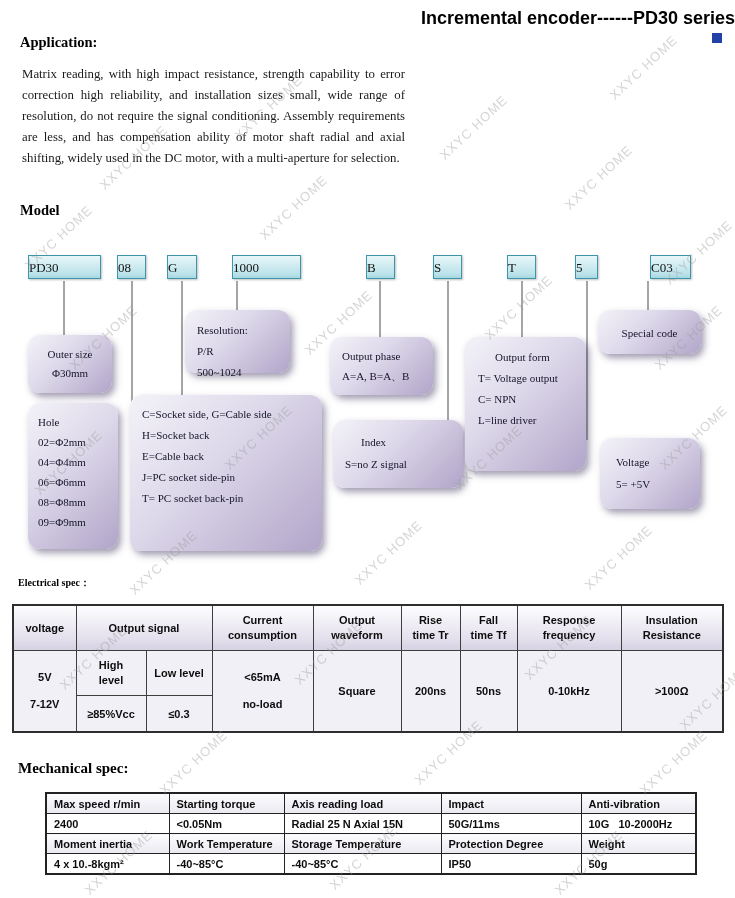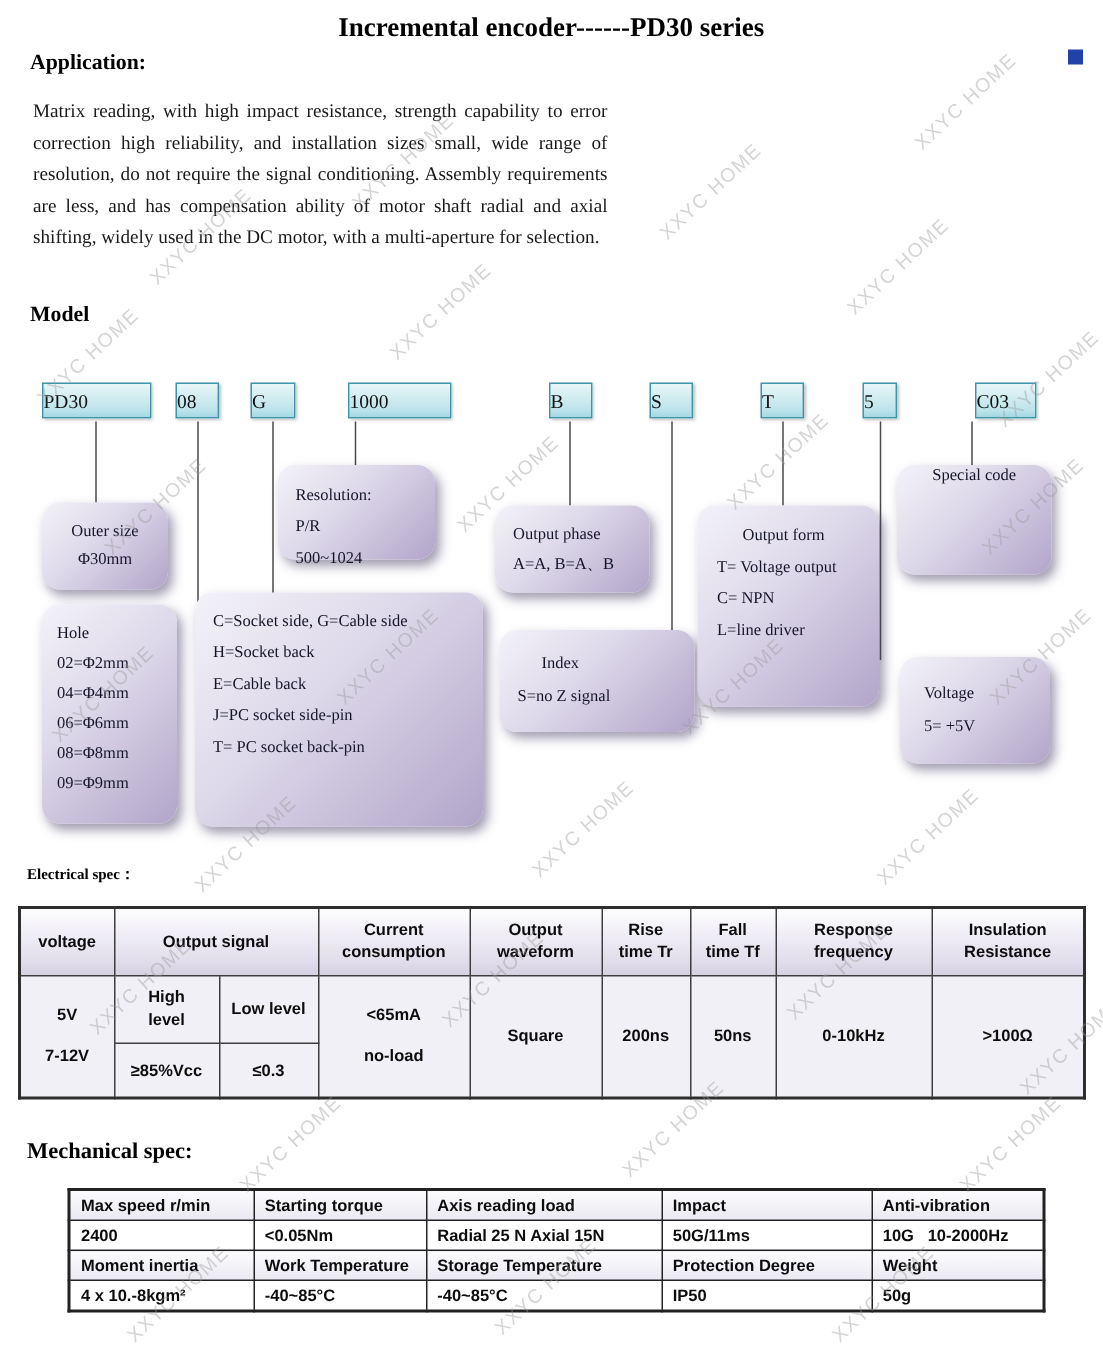--- a/index.html
+++ b/index.html
@@ -4,22 +4,22 @@
 <style>
   html,body{margin:0;padding:0;}
   body{width:735px;height:898px;background:#fff;}
   .page{position:relative;width:735px;height:898px;overflow:hidden;background:#fff;
         font-family:"Liberation Serif",serif;color:#111;}
   
   .wm-layer{position:absolute;inset:0;z-index:9;pointer-events:none;}
   .wm{position:absolute;font-family:"Liberation Sans",sans-serif;font-size:13px;letter-spacing:1px;
       color:#9a9a9a;opacity:.42;transform:rotate(-43deg);white-space:nowrap;}
   
-  .title{position:absolute;top:8px;left:0;width:100%;text-align:center;
-         font-family:Liberation Serif, serif;font-weight:bold;font-size:18px;color:#000;}
+  .title{position:absolute;top:8px;left:0;width:100%;text-align:right;
+         font-family:Liberation Sans, sans-serif;font-weight:bold;font-size:18px;color:#000;}
   .h-serif{position:absolute;font-weight:bold;font-family:"Liberation Serif",serif;color:#000;}
   #app-heading{top:34px;left:20px;font-size:14.5px;}
   #model-heading{top:202px;left:20px;font-size:14.5px;}
   #elec-heading{top:576px;left:18px;font-size:10px;}
   #mech-heading{top:760px;left:18px;font-size:15px;}
   #app-body{position:absolute;top:64px;left:22px;width:383px;font-size:12.8px;line-height:21px;
             text-align:justify;color:#1a1a1a;}
   #marker{position:absolute;top:33px;right:13px;width:10px;height:10px;background:#2242a8;}
   
   .diagram{position:absolute;top:240px;left:0;width:735px;height:334px;}
@@ -36,21 +36,21 @@
   .cl{white-space:nowrap;}
   #co-outer{left:28px;top:95px;width:84px;height:58px;padding-top:10px;text-align:center;line-height:19px;}
   #co-hole{left:28px;top:163px;width:90px;height:146px;padding:9px 0 0 10px;line-height:20px;}
   #co-res{left:185px;top:70px;width:105px;height:63px;padding:10px 0 0 12px;line-height:21px;}
   #co-cable{left:130px;top:155px;width:192px;height:156px;padding:9px 0 0 12px;line-height:21px;}
   #co-phase{left:330px;top:97px;width:103px;height:58px;padding:9px 0 0 12px;line-height:20px;}
   #co-index{left:333px;top:180px;width:130px;height:68px;padding:11px 0 0 12px;line-height:22px;}
   #co-index .cl:first-child{margin-left:16px;}
   #co-form{left:465px;top:97px;width:121px;height:134px;padding:10px 0 0 13px;line-height:21px;}
   #co-form .cl:first-child{margin-left:17px;}
-  #co-special{left:598px;top:70px;width:103px;height:73px;padding-top:1px;text-align:center;}
+  #co-special{left:598px;top:70px;width:103px;height:44px;padding-top:17px;text-align:center;}
   #co-voltage{left:600px;top:198px;width:100px;height:71px;padding:13px 0 0 16px;line-height:22px;}
   
   .elec-table{position:absolute;top:604px;left:12px;border-collapse:collapse;table-layout:fixed;
               font-family:"Liberation Sans",sans-serif;font-weight:bold;font-size:11px;color:#0d0d0d;
               border:2px solid #2e2e2e;}
   .elec-table td{border:1px solid #3e3e3e;text-align:center;vertical-align:middle;background:#f2f0f7;padding:0;}
   .elec-table tr.hdr td{height:44px;background:linear-gradient(180deg,#fdfdfe 0%,#e3dfec 75%,#d6d1e3 100%);}
   .elec-table tr.r2 td{height:44px;}
   .elec-table tr.r3 td{height:35px;}
   .ln{display:block;line-height:15px;}

